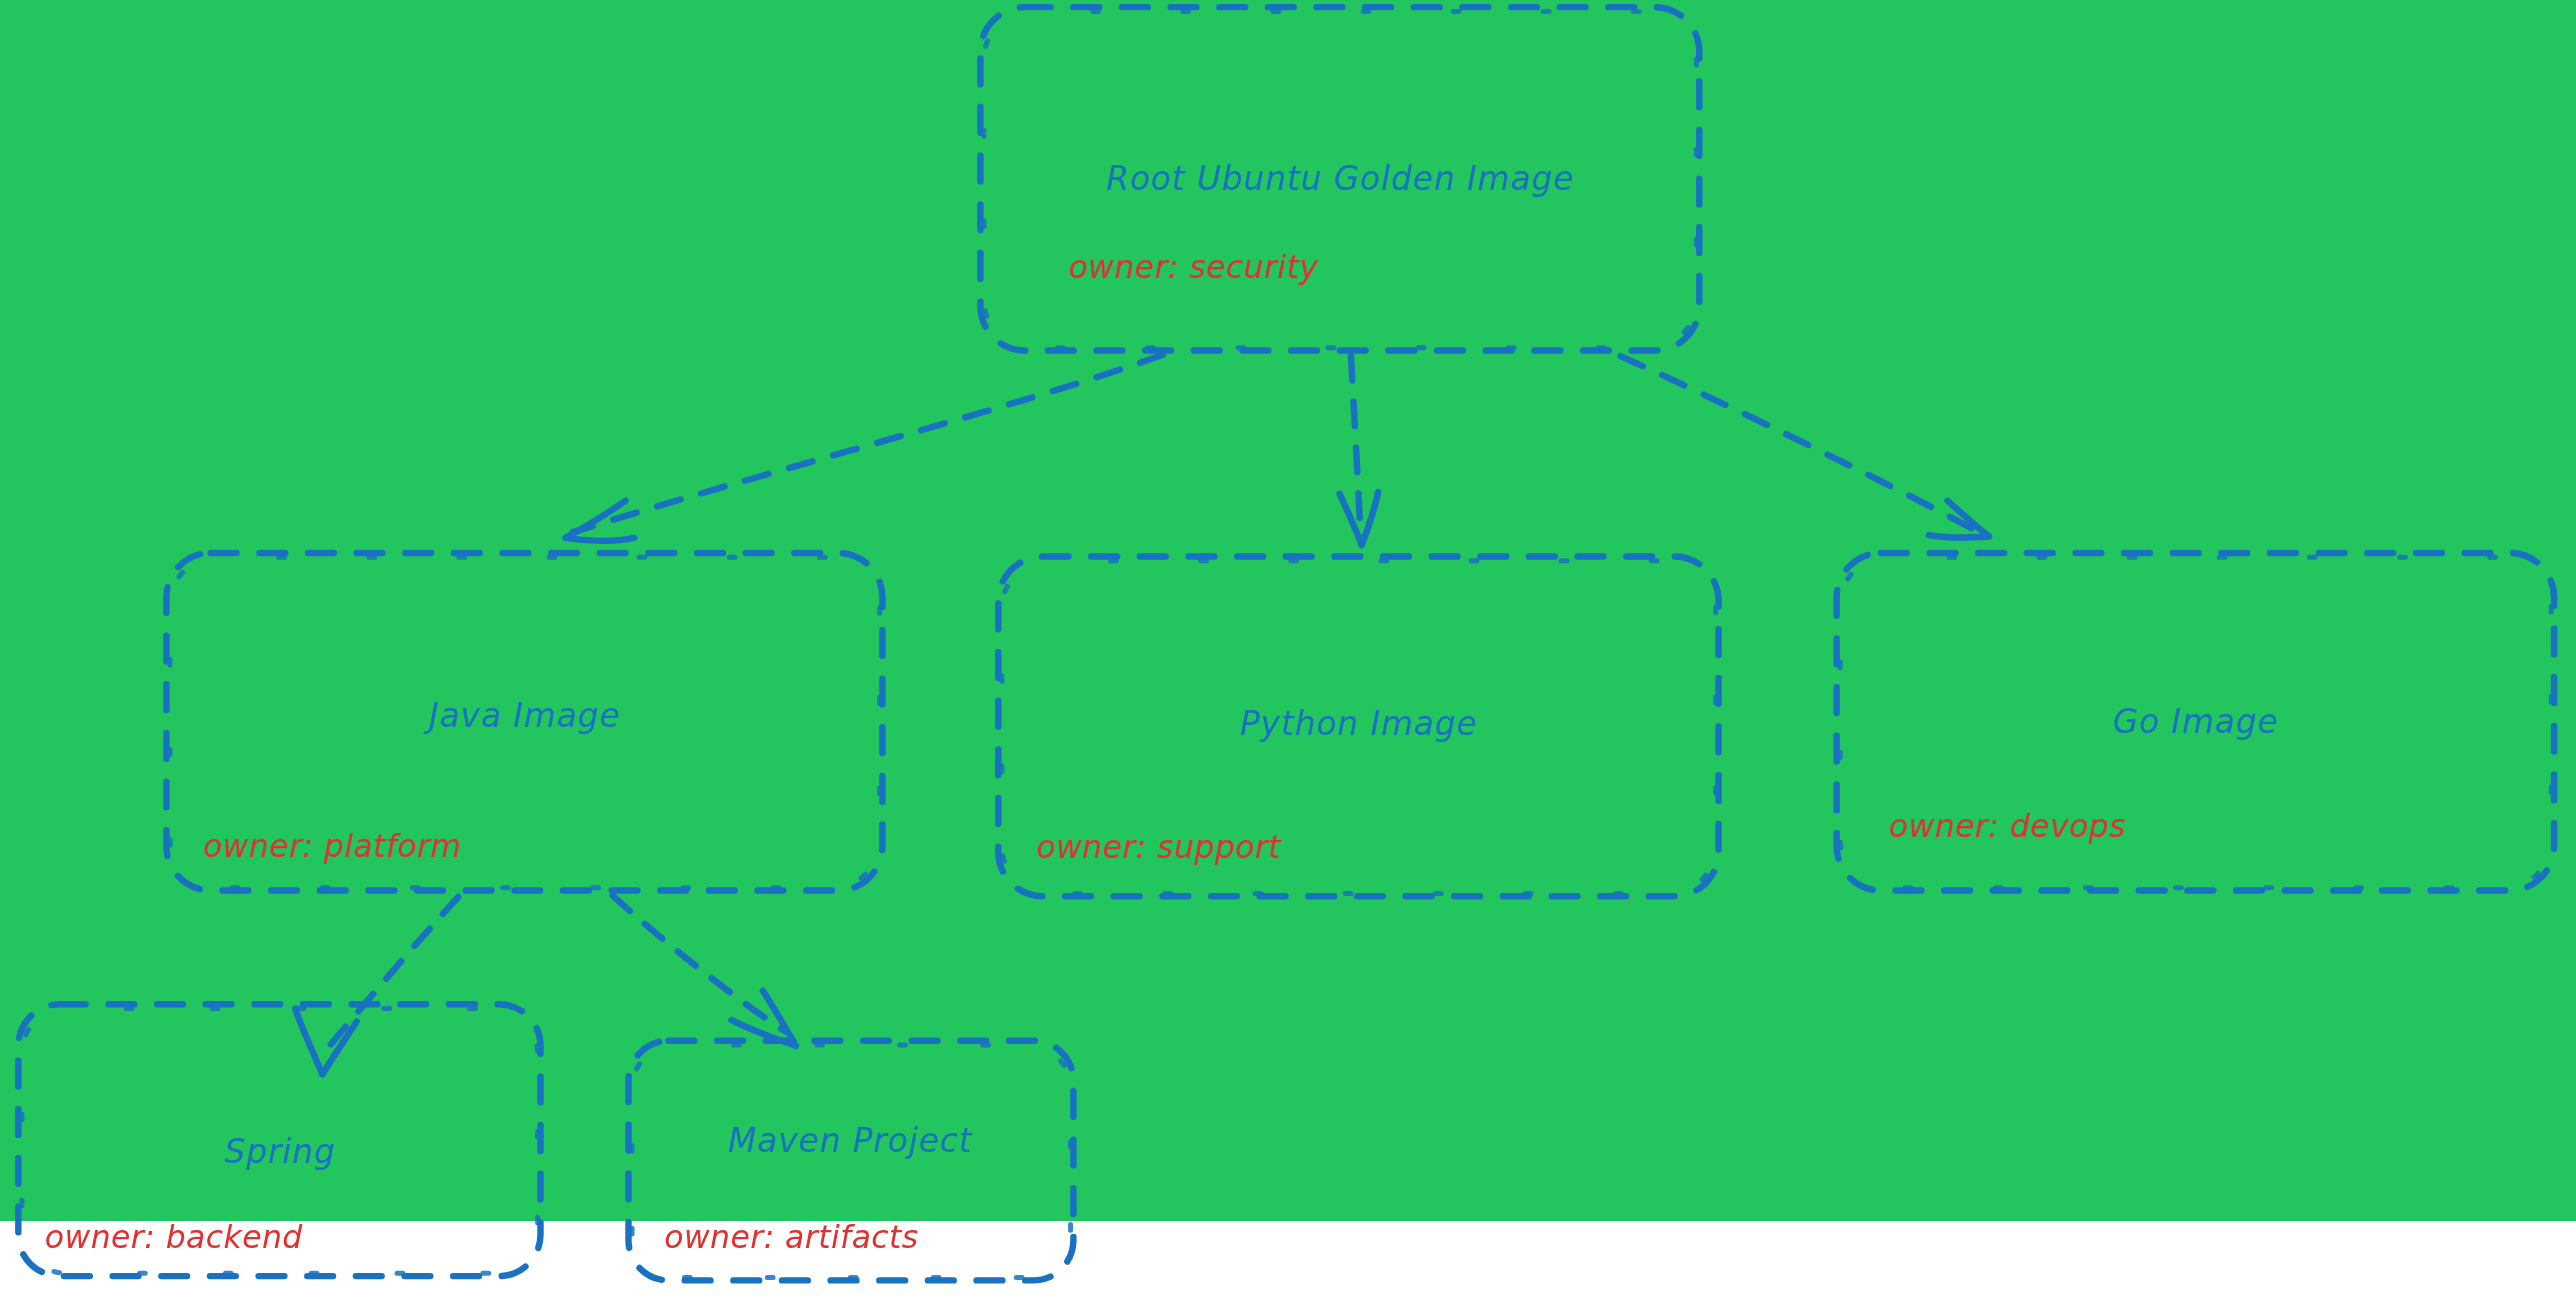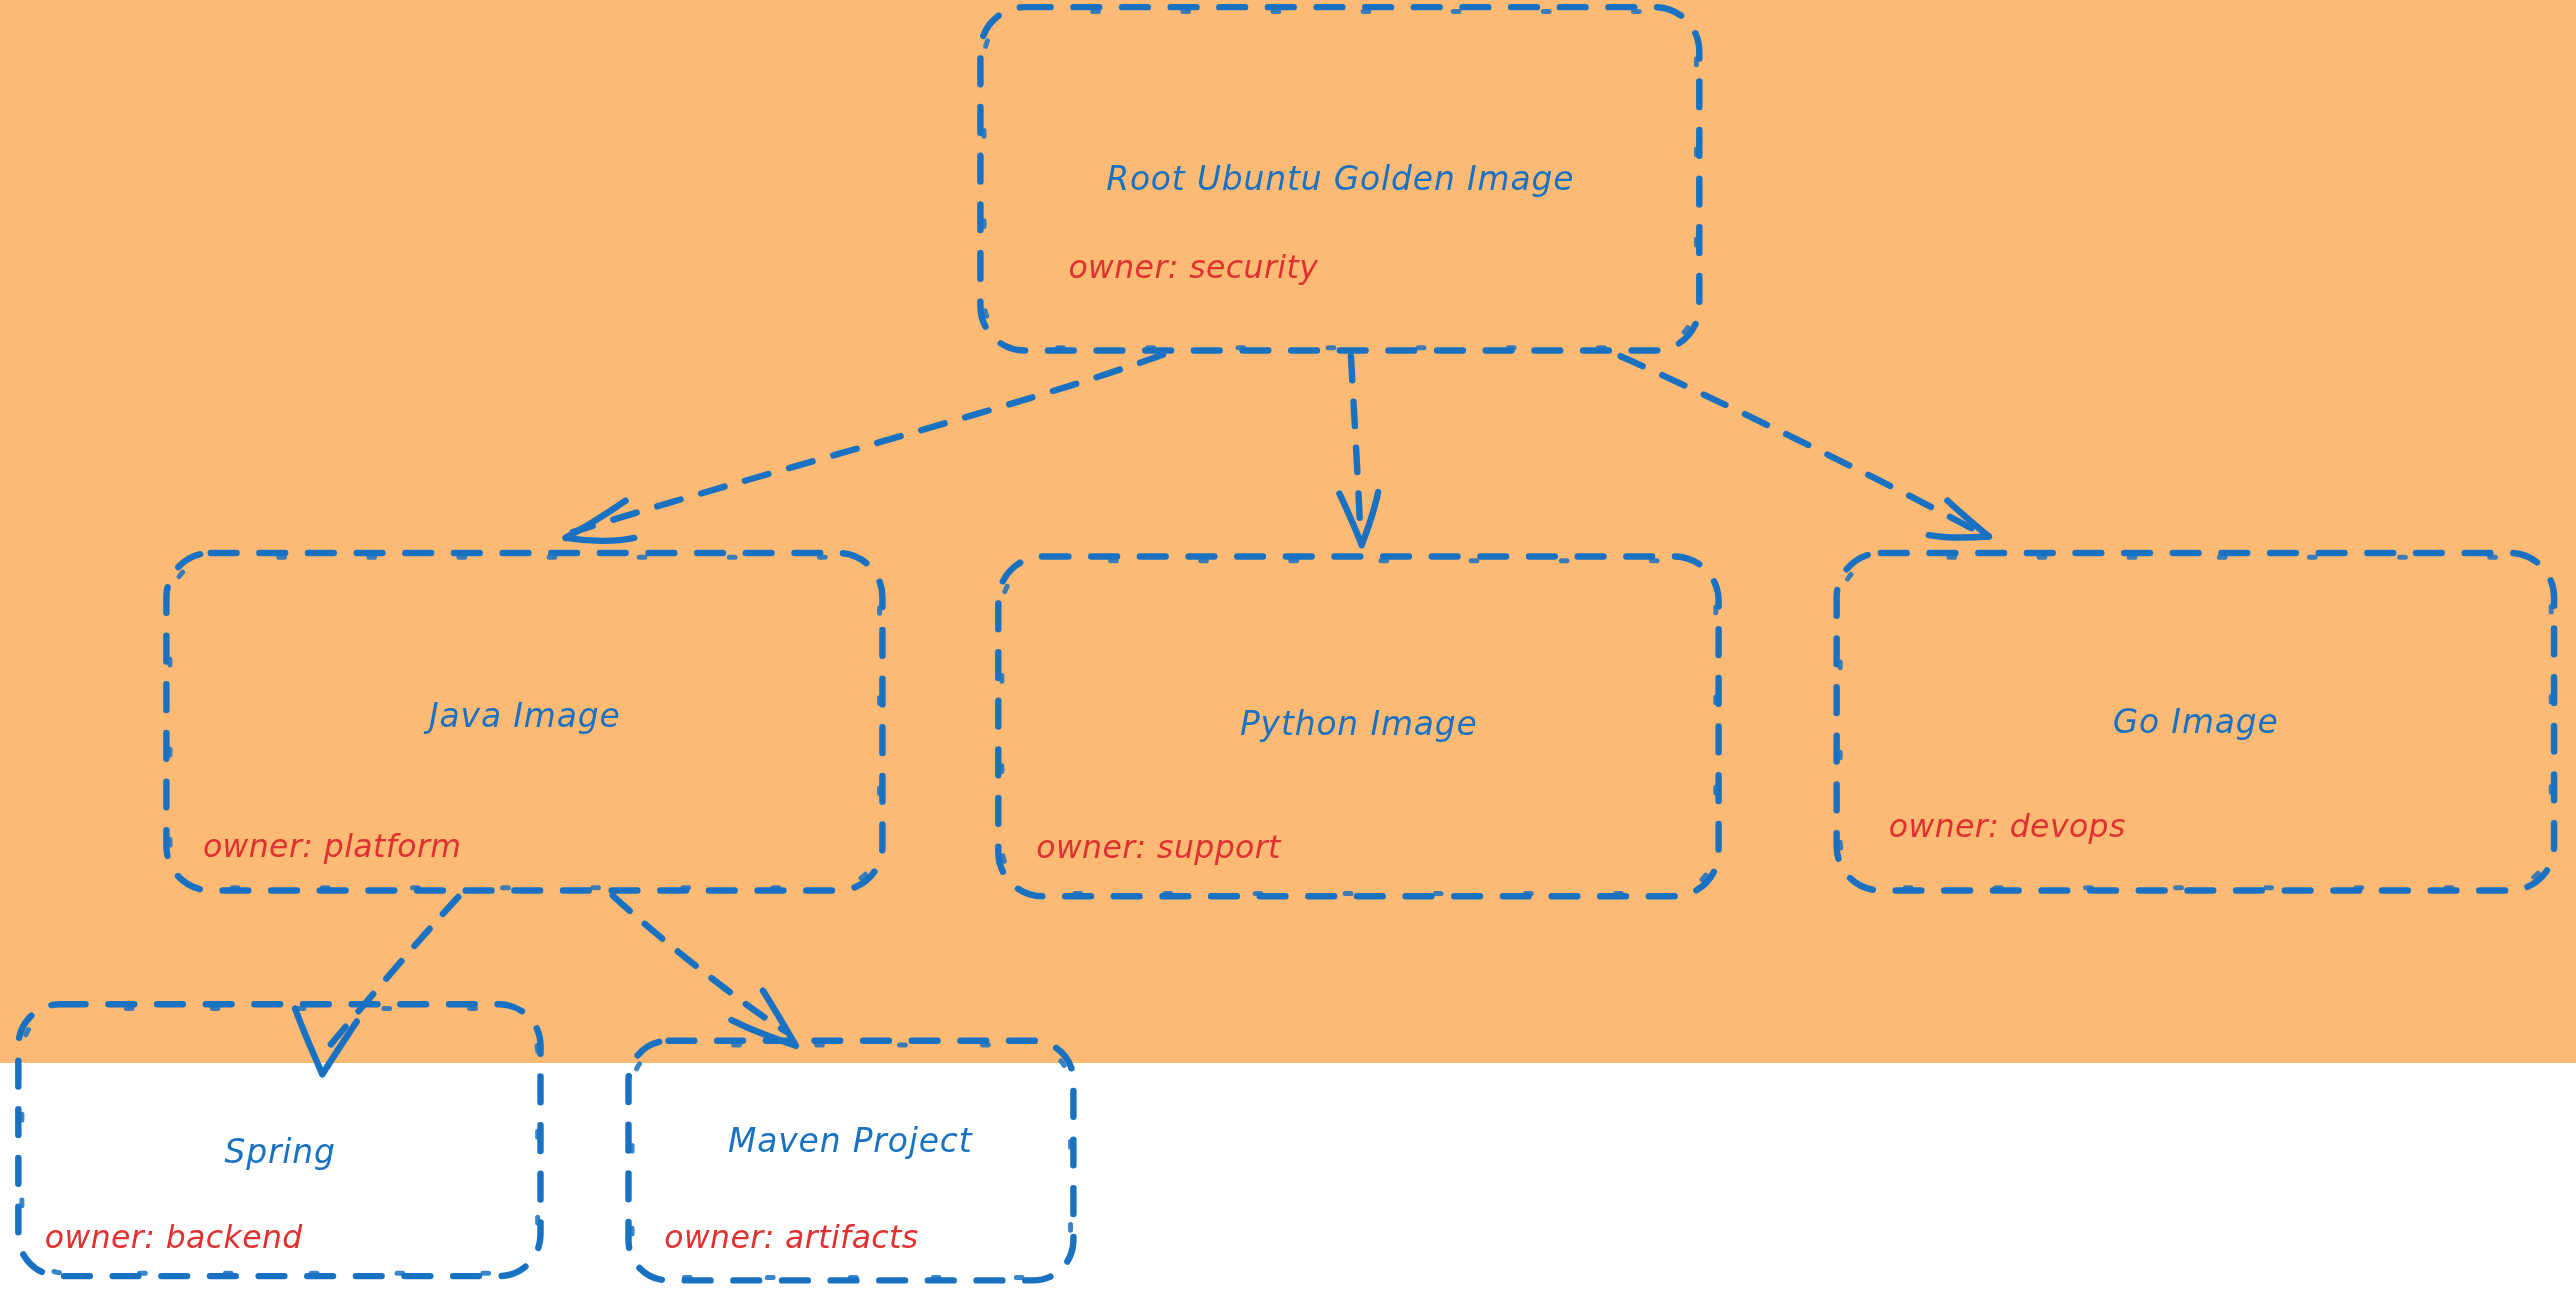--- a/index.html
+++ b/index.html
@@ -10,22 +10,22 @@
   }
   body {
     width: 2576px;
     height: 1309px;
     overflow: hidden;
     font-family: "DejaVu Sans", sans-serif;
   }
   #diagram-root {
     position: relative;
     width: 2576px;
-    height: 1063px;
-    background: #fdba74;
+    height: 1221px;
+    background: #22c55e;
   }
   svg#diagram-svg {
     position: absolute;
     top: 0;
     left: 0;
     width: 2576px;
     height: 1309px;
     display: block;
   }
   .node-shape {

